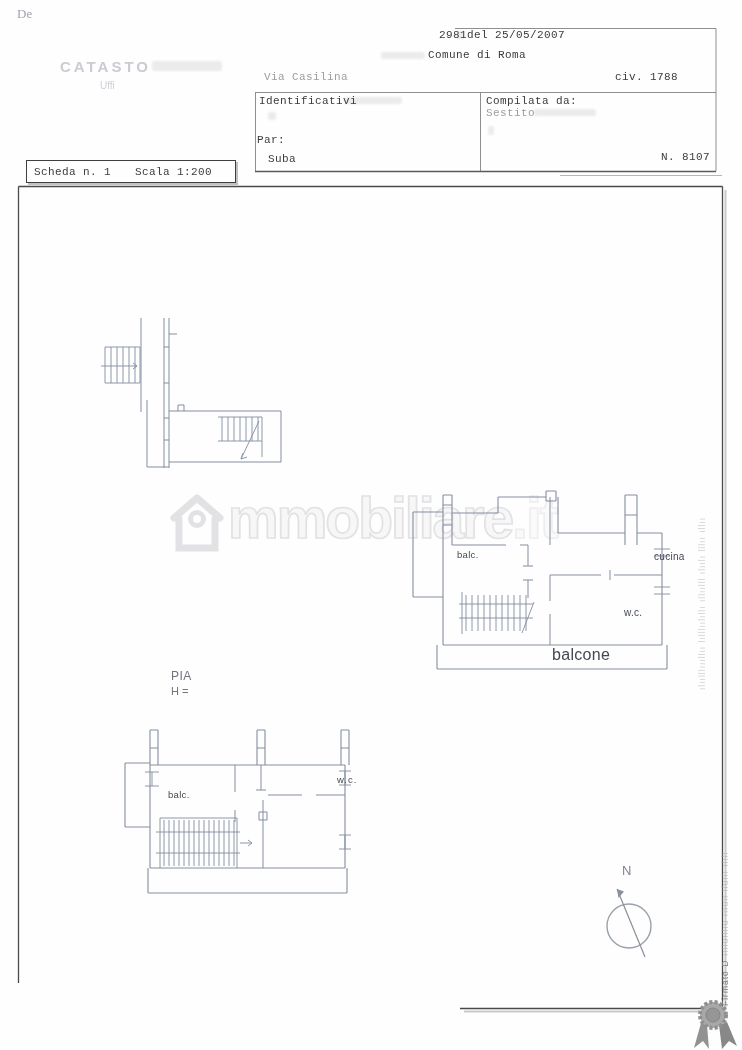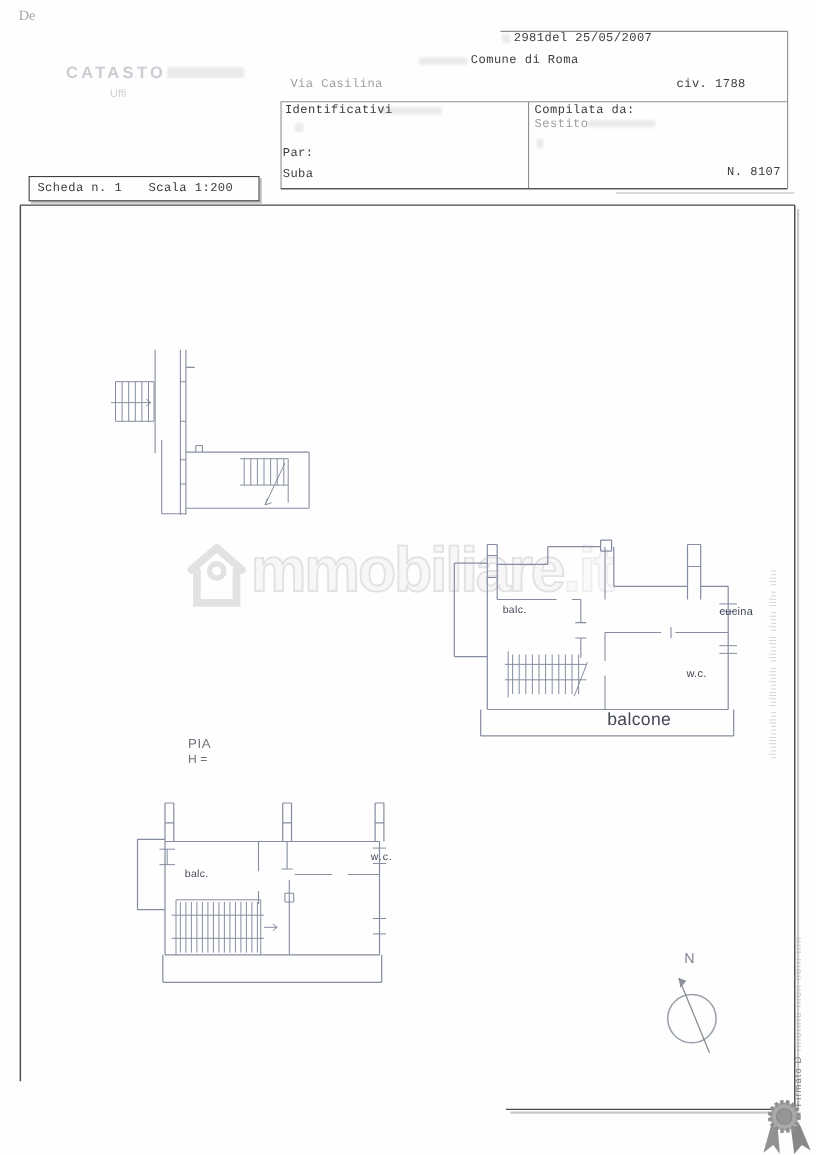--- a/index.html
+++ b/index.html
@@ -38,35 +38,35 @@
 <body>
 
 <div id="page">
 
   <div class="abs textlayer" id="corner-note">De</div>
 
   <div class="abs textlayer" id="catasto-faint">CATASTO</div>
   <div class="abs smudge" style="left:152px;top:61px;width:70px;height:10px;"></div>
   <div class="abs textlayer" id="catasto-sub">Uffi</div>
 
-  <div class="abs mono textlayer" style="left:467px;top:29px;font-family:Liberation Mono, monospace;">2981del 25/05/2007</div>
+  <div class="abs mono textlayer" style="left:439px;top:29px;font-family:Liberation Mono, monospace;">2981del 25/05/2007</div>
   <div class="abs smudge" style="left:456px;top:31px;width:8px;height:8px;"></div>
 
   <div class="abs smudge" style="left:381px;top:52px;width:44px;height:7px;"></div>
   <div class="abs mono textlayer" style="left:428px;top:49px;">Comune di Roma</div>
 
   <div class="abs mono textlayer faint" style="left:264px;top:71px;">Via Casilina</div>
   <div class="abs mono textlayer" style="left:615px;top:71px;font-family:Liberation Mono, monospace;">civ. 1788</div>
 
   <div class="abs mono textlayer" style="left:259px;top:95px;">Identificativi</div>
   <div class="abs smudge" style="left:344px;top:97px;width:58px;height:7px;"></div>
   <div class="abs smudge" style="left:268px;top:112px;width:8px;height:8px;"></div>
 
   <div class="abs mono textlayer" style="left:257px;top:134px;">Par:</div>
-  <div class="abs mono textlayer" style="left:257px;top:153px;">Suba</div>
+  <div class="abs mono textlayer" style="left:268px;top:153px;">Suba</div>
 
   <div class="abs mono textlayer" style="left:486px;top:95px;">Compilata da:</div>
   <div class="abs mono textlayer faint" style="left:486px;top:107px;">Sestito</div>
   <div class="abs smudge" style="left:534px;top:109px;width:62px;height:7px;"></div>
   <div class="abs smudge" style="left:488px;top:126px;width:6px;height:9px;"></div>
   <div class="abs mono textlayer" style="left:637px;top:151px;padding-left:24px;">N. 8107</div>
 
   <div class="abs mono textlayer" id="scheda-box">
     <span style="margin-left:7px;">Scheda n. 1</span>
     <span style="margin-left:24px;">Scala 1:200</span>

